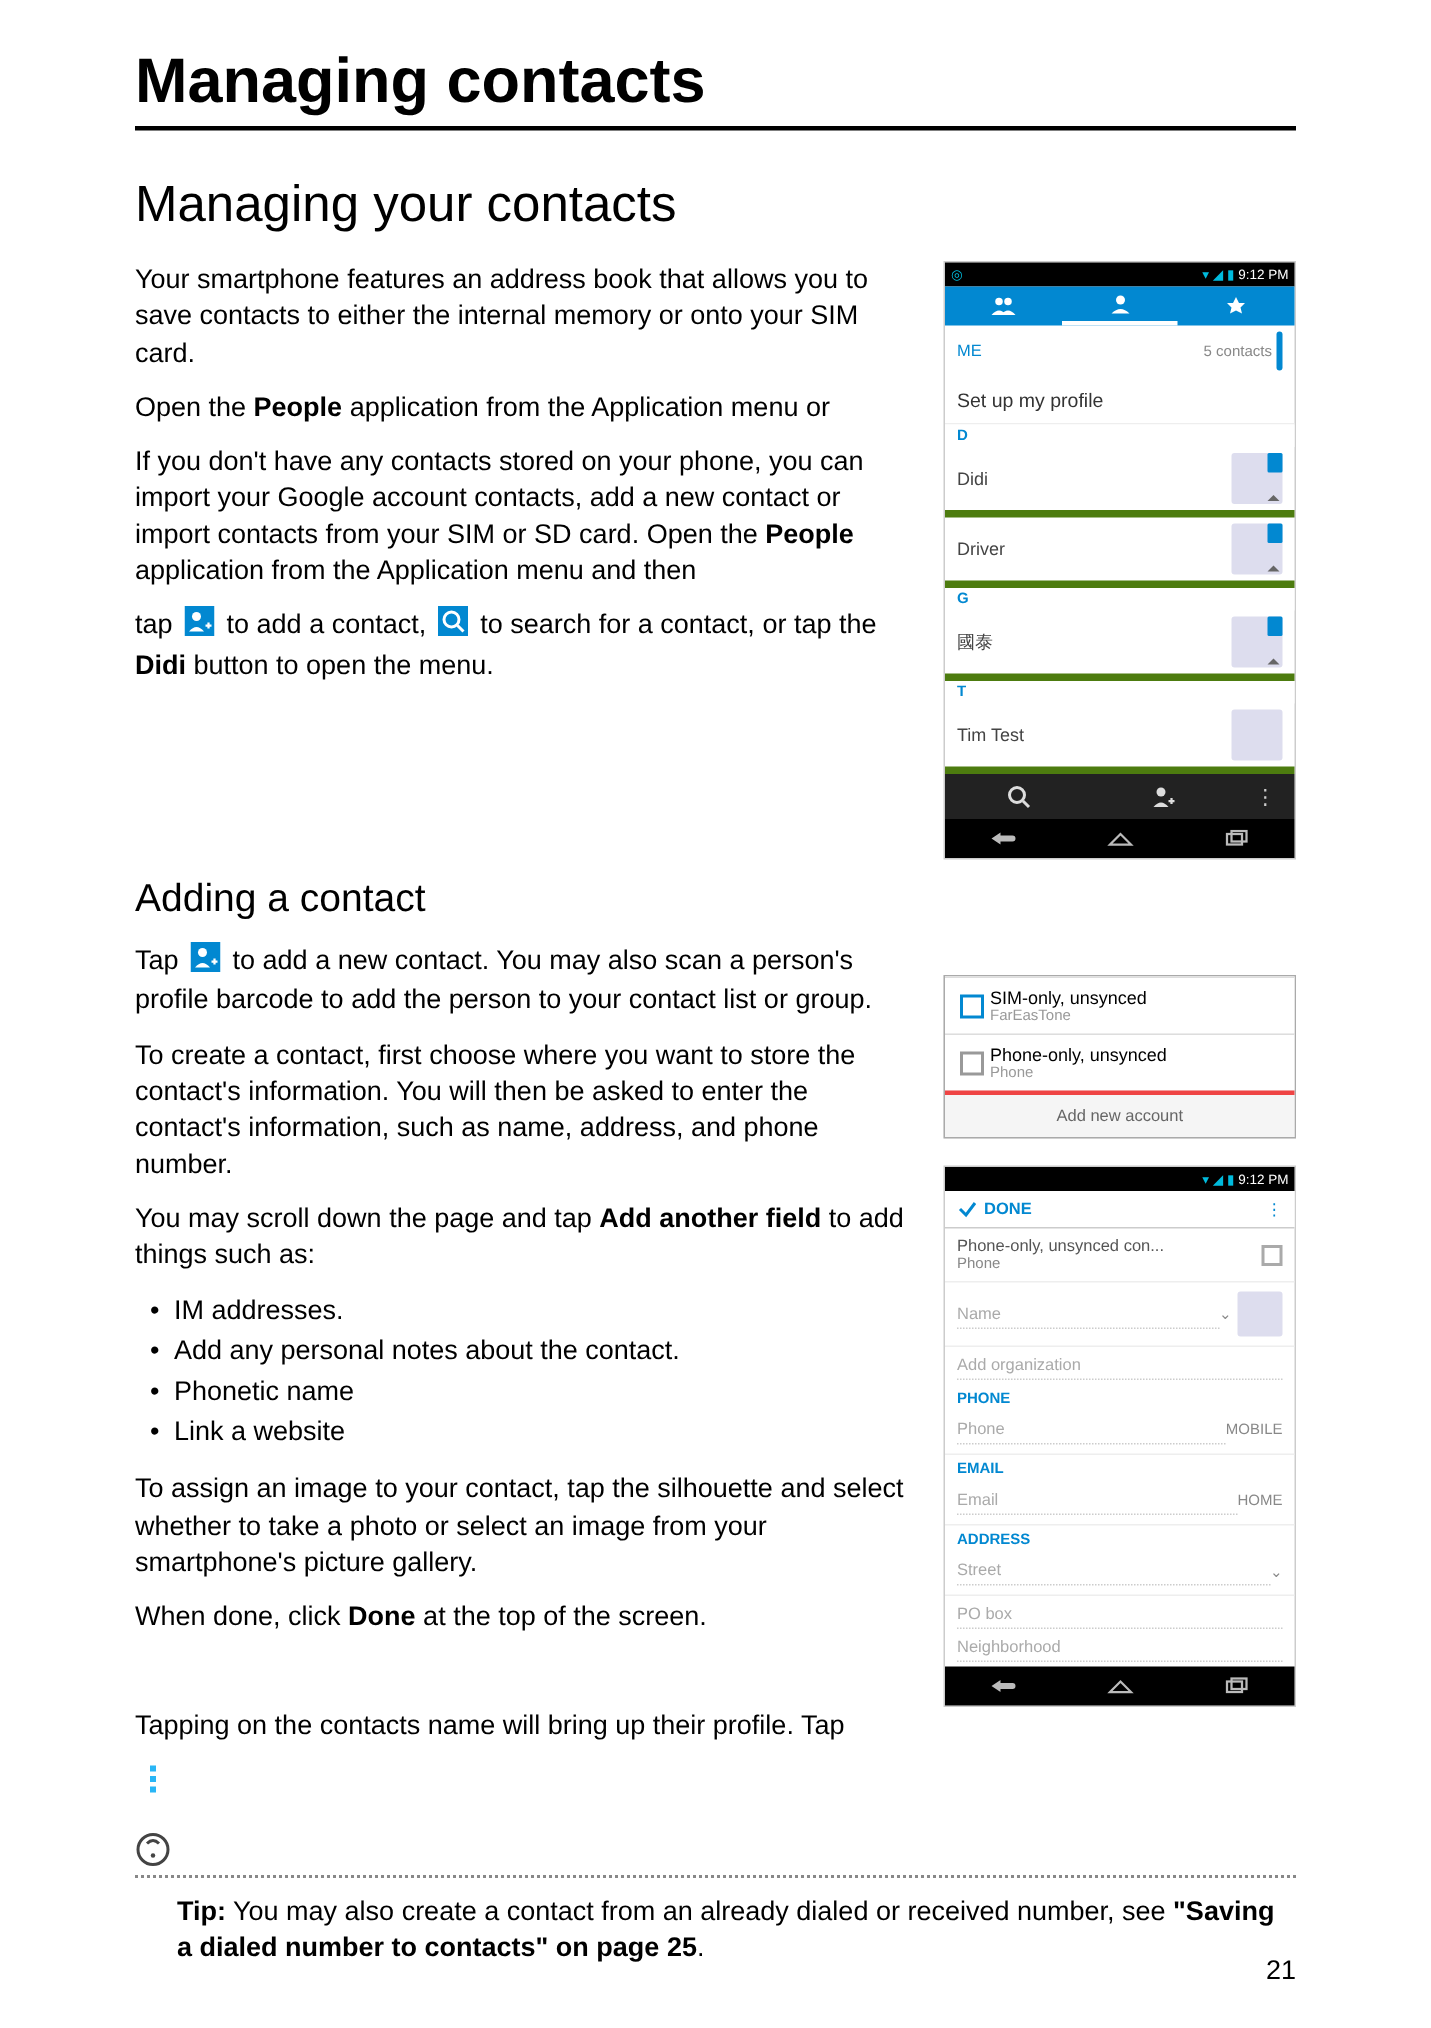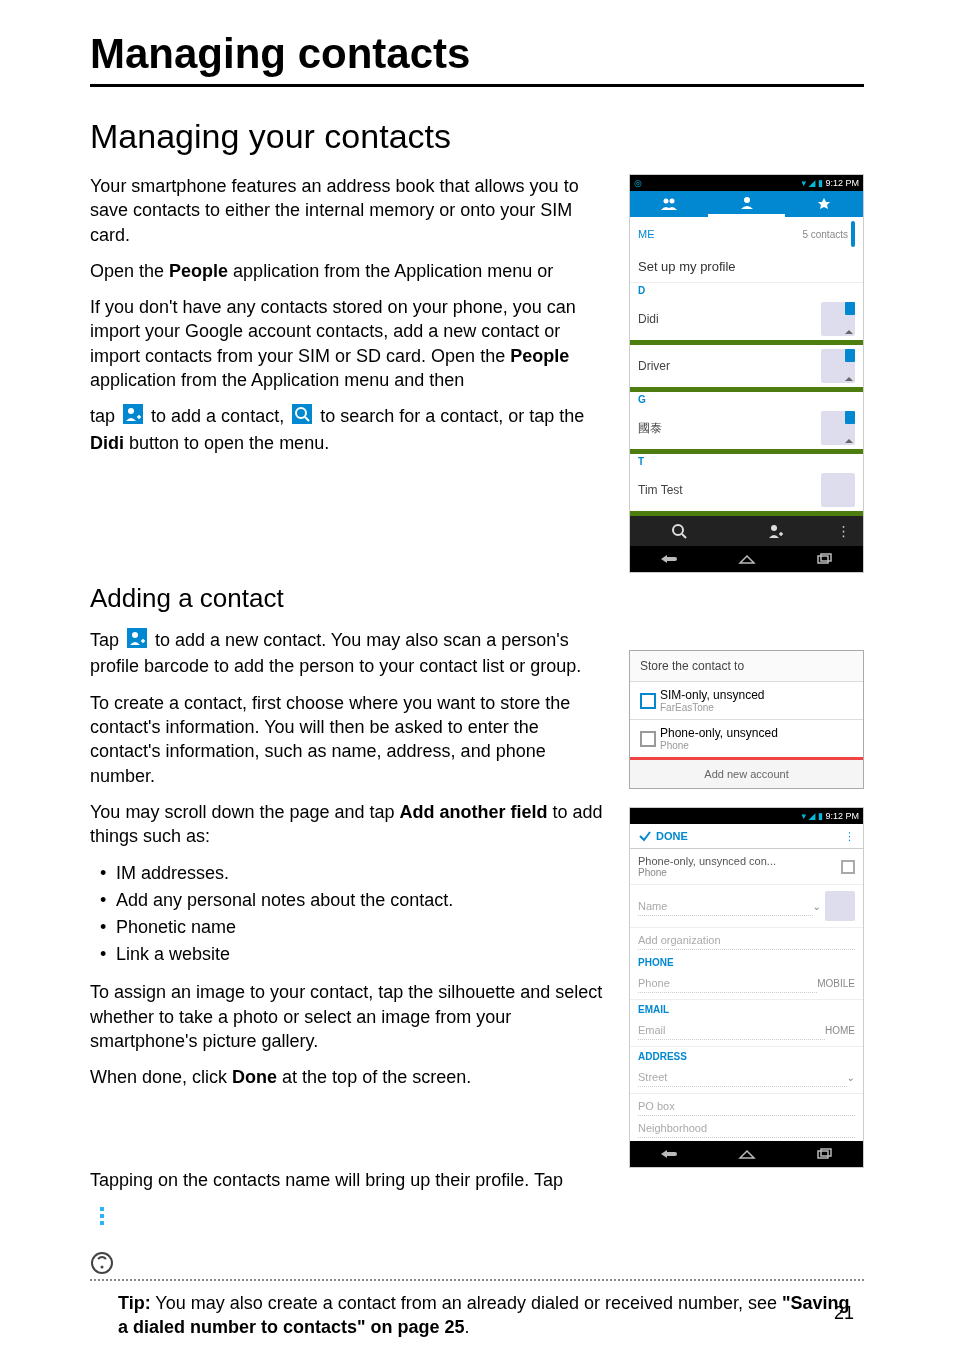--- a/index.html
+++ b/index.html
@@ -42,21 +42,21 @@
       vertical-align: middle;
       margin: 0 3px;
     }
     ul.bullets { list-style: none; padding-left: 10px; margin-bottom: 12px; }
     ul.bullets li { font-size: 18px; line-height: 1.5; padding-left: 16px; position: relative; }
     ul.bullets li::before { content: "•"; position: absolute; left: 0; }
     .tip-wrap { margin-top: 12px; }
     .dotted { border-top: 2px dotted #888; margin: 4px 0; }
     .tip { font-size: 18px; line-height: 1.35; padding: 6px 0 6px 28px; }
     .tip b { font-weight: bold; }
-    .pagenum { position: absolute; bottom: 28px; right: 100px; font-size: 18px; }
+    .pagenum { position: absolute; bottom: 28px; right: 90px; font-size: 18px; }
 
     
     .phone {
       width: 235px;
       border: 1px solid #ccc;
       font-size: 12px;
       color: #444;
       background: #fff;
     }
     .ph-status { background: #000; color: #fff; height: 16px; display:flex; justify-content:space-between; align-items:center; padding:0 4px; font-size:9px;}
@@ -269,21 +269,20 @@
       <li>Link a website</li>
     </ul>
     <p>To assign an image to your contact, tap the silhouette and select whether to take a photo or select an image from your smartphone's picture gallery.</p>
     <p>
       <span>When done, click </span><b>Done</b><span> at the top of the screen.</span>
     </p>
   </div>
 
   <div class="right">
     <div class="store">
-      <div class="store-t">Store the contact to</div>
       <div class="store-opt sim">
         <div class="chk"></div>
         <div class="lbl">
             <div>SIM-only, unsynced</div>
             <div class="sub">FarEasTone</div>
           </div>
       </div>
       <div class="store-opt">
         <div class="chk"></div>
         <div class="lbl">

